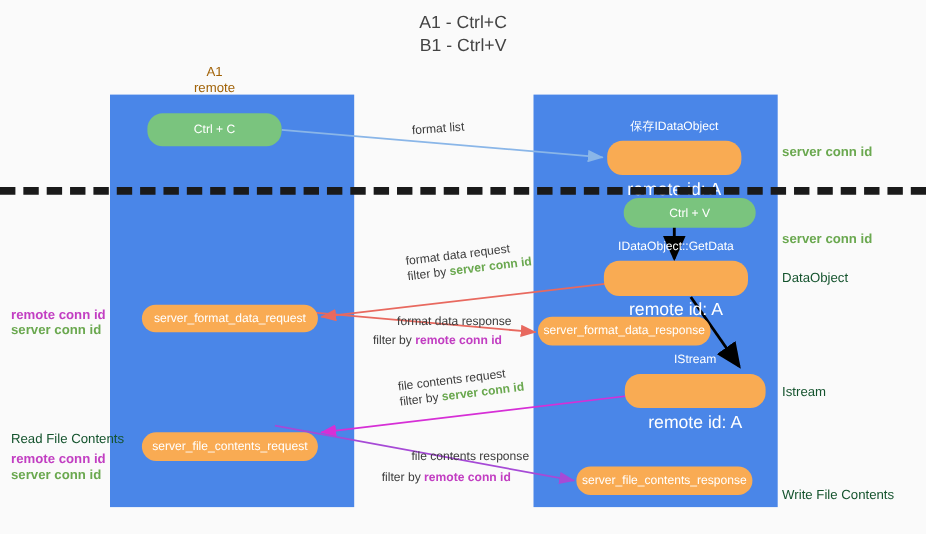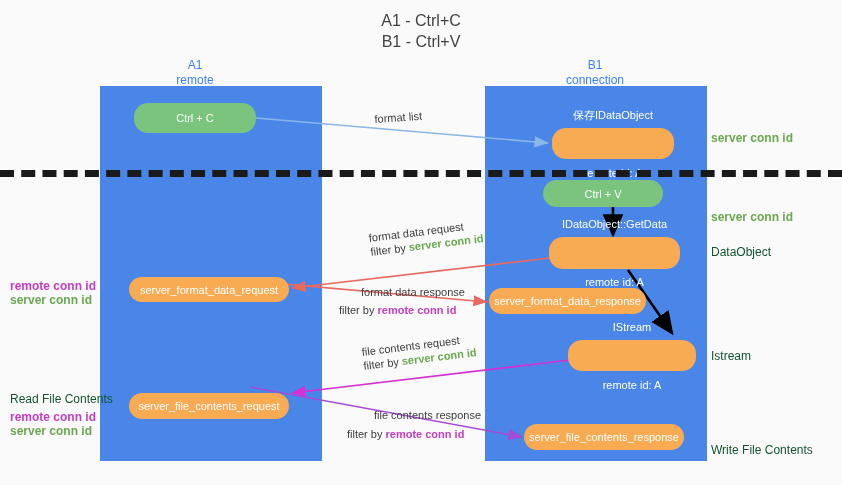--- a/index.html
+++ b/index.html
@@ -13,35 +13,35 @@
   .abs{position:absolute;}
 
   
   .title{
     left:0;top:10px;width:842px;text-align:center;
     font-size:16px;line-height:21px;color:#434343;
   }
 
   
   .colhead{
-    text-align:center;font-size:12px;line-height:15px;color:#3b82f6;
+    text-align:center;font-size:12px;line-height:15px;color:#a16207;
   }
 
   
   .lane{background:#4a86e8;}
 
   
   .box{
     box-sizing:border-box;
     display:flex;flex-direction:column;align-items:center;justify-content:center;
     text-align:center;color:#ffffff;font-size:11px;line-height:14px;border-radius:14px;
   }
   .box.green{background:#7ac47e;}
   .box.orange{background:#f9ab53;gap:44px;}
-  .box .l2{font-size:11px;}
+  .box .l2{font-size:16px;}
 
   
   .note{font-size:12px;line-height:15px;}
   .note.green{color:#6aa84f;font-weight:bold;}
   .note.purple{color:#c23ec2;font-weight:bold;}
   .note.black{color:#14532d;}
 
   
   .divider{
     left:0;top:170px;width:842px;height:0;
@@ -62,24 +62,20 @@
 <div id="stage">
 
   <div class="abs title">
     <div>A1 - Ctrl+C</div>
     <div>B1 - Ctrl+V</div>
   </div>
 
   <div class="abs colhead" style="left:130px;top:58px;width:130px;">
     <div>A1</div>
     <div>remote</div>
-  </div>
-  <div class="abs colhead" style="left:530px;top:58px;width:130px;">
-    <div>B1</div>
-    <div>connection</div>
   </div>
 
   <div class="abs lane" style="left:100px;top:86px;width:222px;height:375px;"></div>
   <div class="abs lane" style="left:485px;top:86px;width:222px;height:375px;"></div>
 
   <svg class="lines">
     <defs>
       <marker id="ah-blue" markerWidth="9" markerHeight="7" refX="8.5" refY="3.5" orient="auto">
         <polygon points="0 0, 9 3.5, 0 7" fill="#8ab6e8"></polygon>
       </marker>
@@ -114,21 +110,21 @@
 
   <div class="abs box green" style="left:134px;top:103px;width:122px;height:30px;">
     <div>Ctrl + C</div>
   </div>
 
   <div class="abs box orange" style="left:552px;top:128px;width:122px;height:31px;">
     <div>保存IDataObject</div>
     <div class="l2">remote id: A</div>
   </div>
 
-  <div class="abs box green" style="left:543px;top:180px;width:120px;height:27px;text-align:right;">
+  <div class="abs box green" style="left:567px;top:180px;width:120px;height:27px;text-align:right;">
     <div>Ctrl + V</div>
   </div>
 
   <div class="abs box orange" style="left:549px;top:237px;width:131px;height:32px;">
     <div>IDataObject::GetData</div>
     <div class="l2">remote id: A</div>
   </div>
 
   <div class="abs box orange" style="left:568px;top:340px;width:128px;height:31px;">
     <div>IStream</div>

